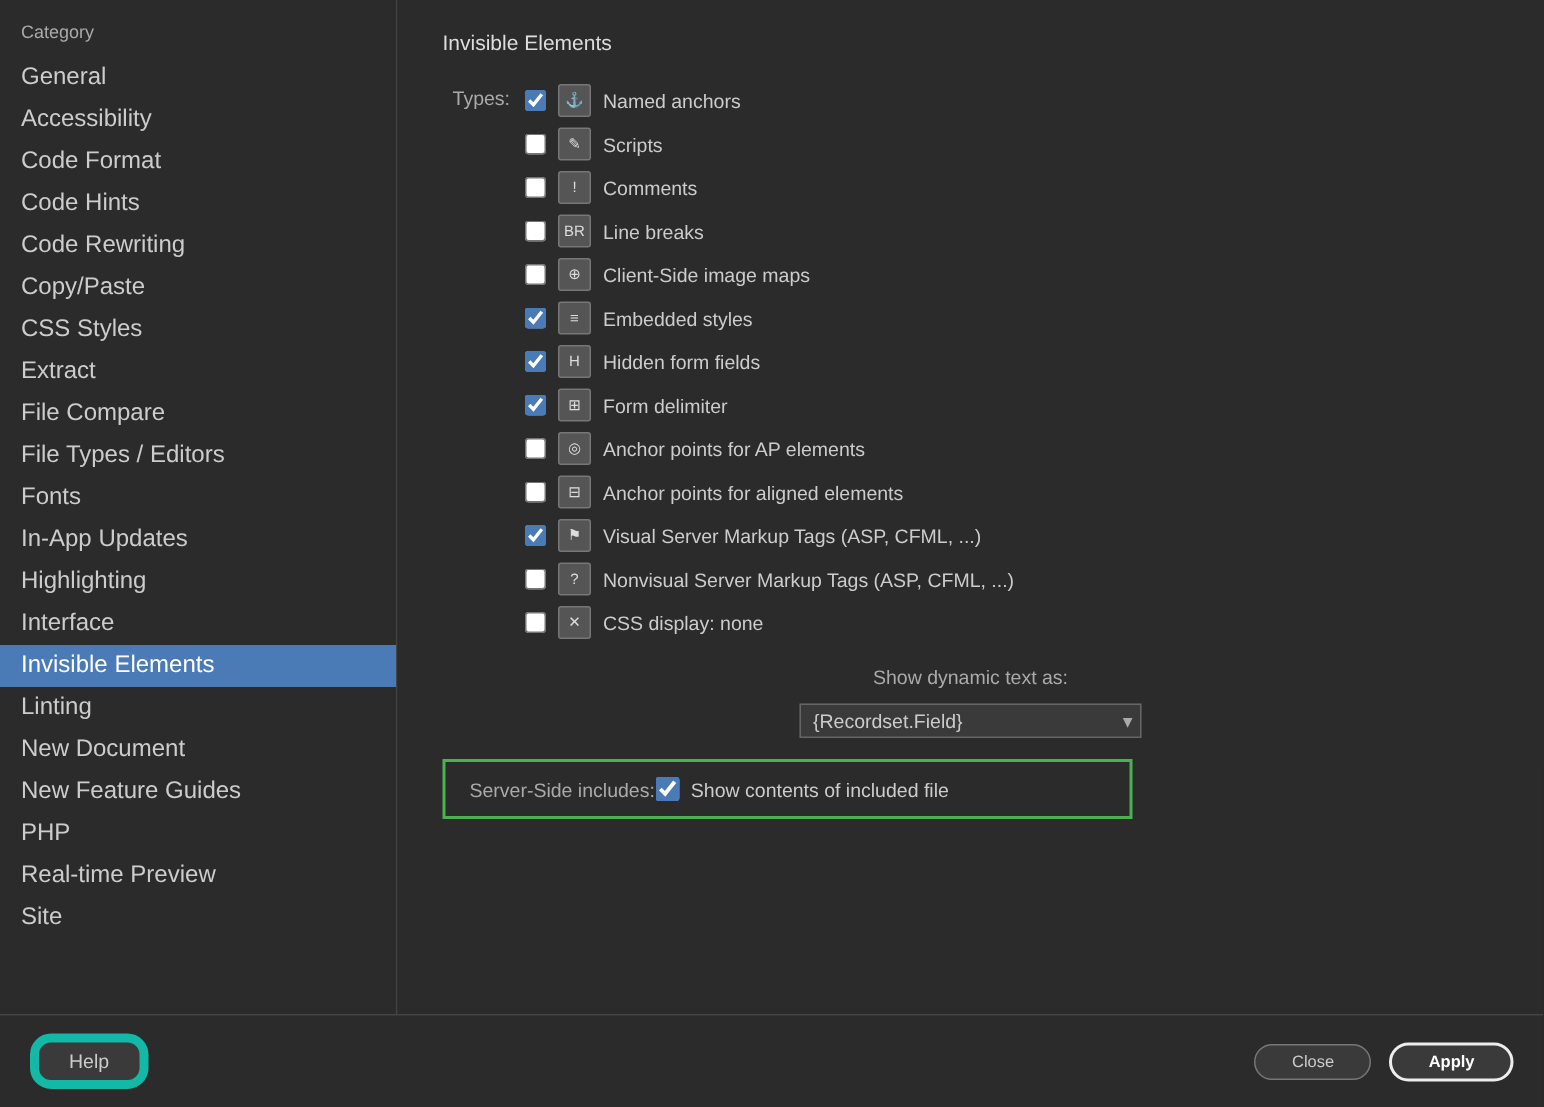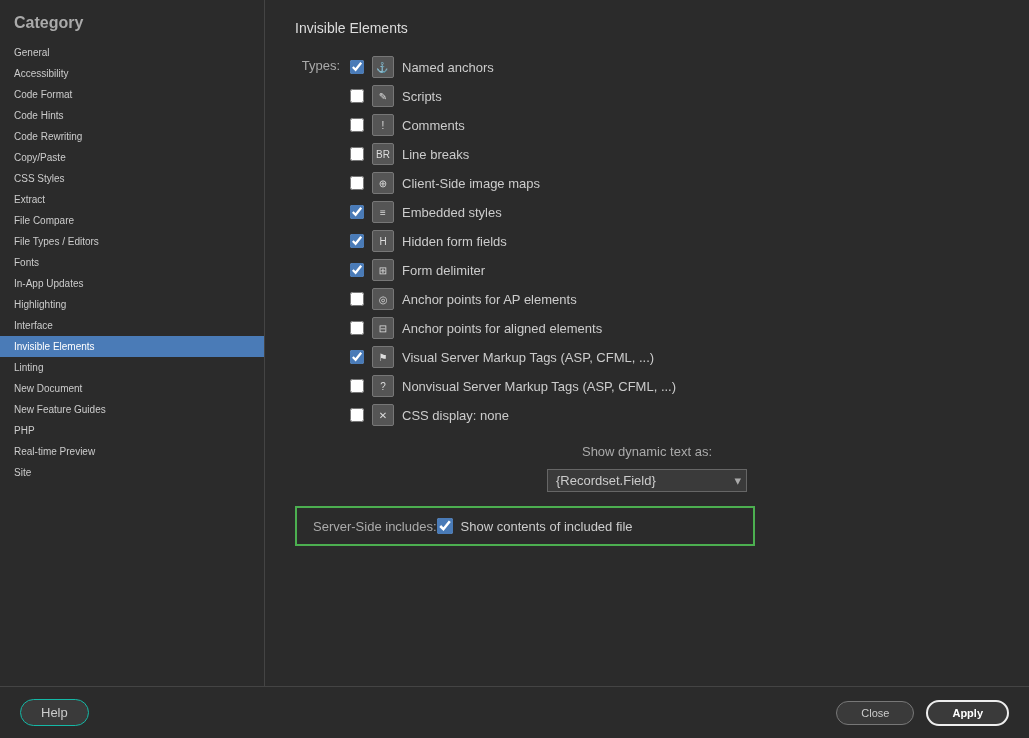--- a/index.html
+++ b/index.html
@@ -30,28 +30,28 @@
       background: #2b2b2b;
       border-right: 1px solid #444;
       display: flex;
       flex-direction: column;
       padding: 8px 0;
       overflow-y: auto;
     }
     .sidebar-header {
       padding: 6px 14px 10px 14px;
       color: #aaa;
-      font-size: 16px;
-      font-weight: bold;
+      font-size: 12px;
+      font-weight: normal;
     }
     .sidebar-item {
       padding: 5px 14px;
       cursor: pointer;
       color: #ccc;
-      font-size: 10px;
+      font-size: 16px;
       white-space: nowrap;
     }
     .sidebar-item.active {
       background: #4a7bb7;
       color: #fff;
     }
     
     .main-content {
       flex: 1;
       padding: 20px 30px;
@@ -123,21 +123,21 @@
       white-space: nowrap;
     }
     .dynamic-select {
       background: #3a3a3a;
       border: 1px solid #666;
       color: #ccc;
       padding: 3px 24px 3px 8px;
       font-size: 13px;
       appearance: none;
       cursor: pointer;
-      width: 200px;
+      width: 228px;
     }
     .select-wrapper {
       position: relative;
       display: inline-flex;
       align-items: center;
     }
     .select-wrapper::after {
       content: '▾';
       position: absolute;
       right: 6px;
@@ -199,21 +199,21 @@
       border: 2px solid #eee;
       color: #fff;
       background: #3a3a3a;
       font-weight: bold;
     }
     .btn-help {
       padding: 5px 20px;
       border-radius: 14px;
       font-size: 13px;
       cursor: pointer;
-      border: 1px solid #14b8a6;
+      border: 6px solid #14b8a6;
       background: #3a3a3a;
       color: #ccc;
     }
   </style>
 </head>
 <body>
 
 <div class="dialog">
   <div class="dialog-content">
 

